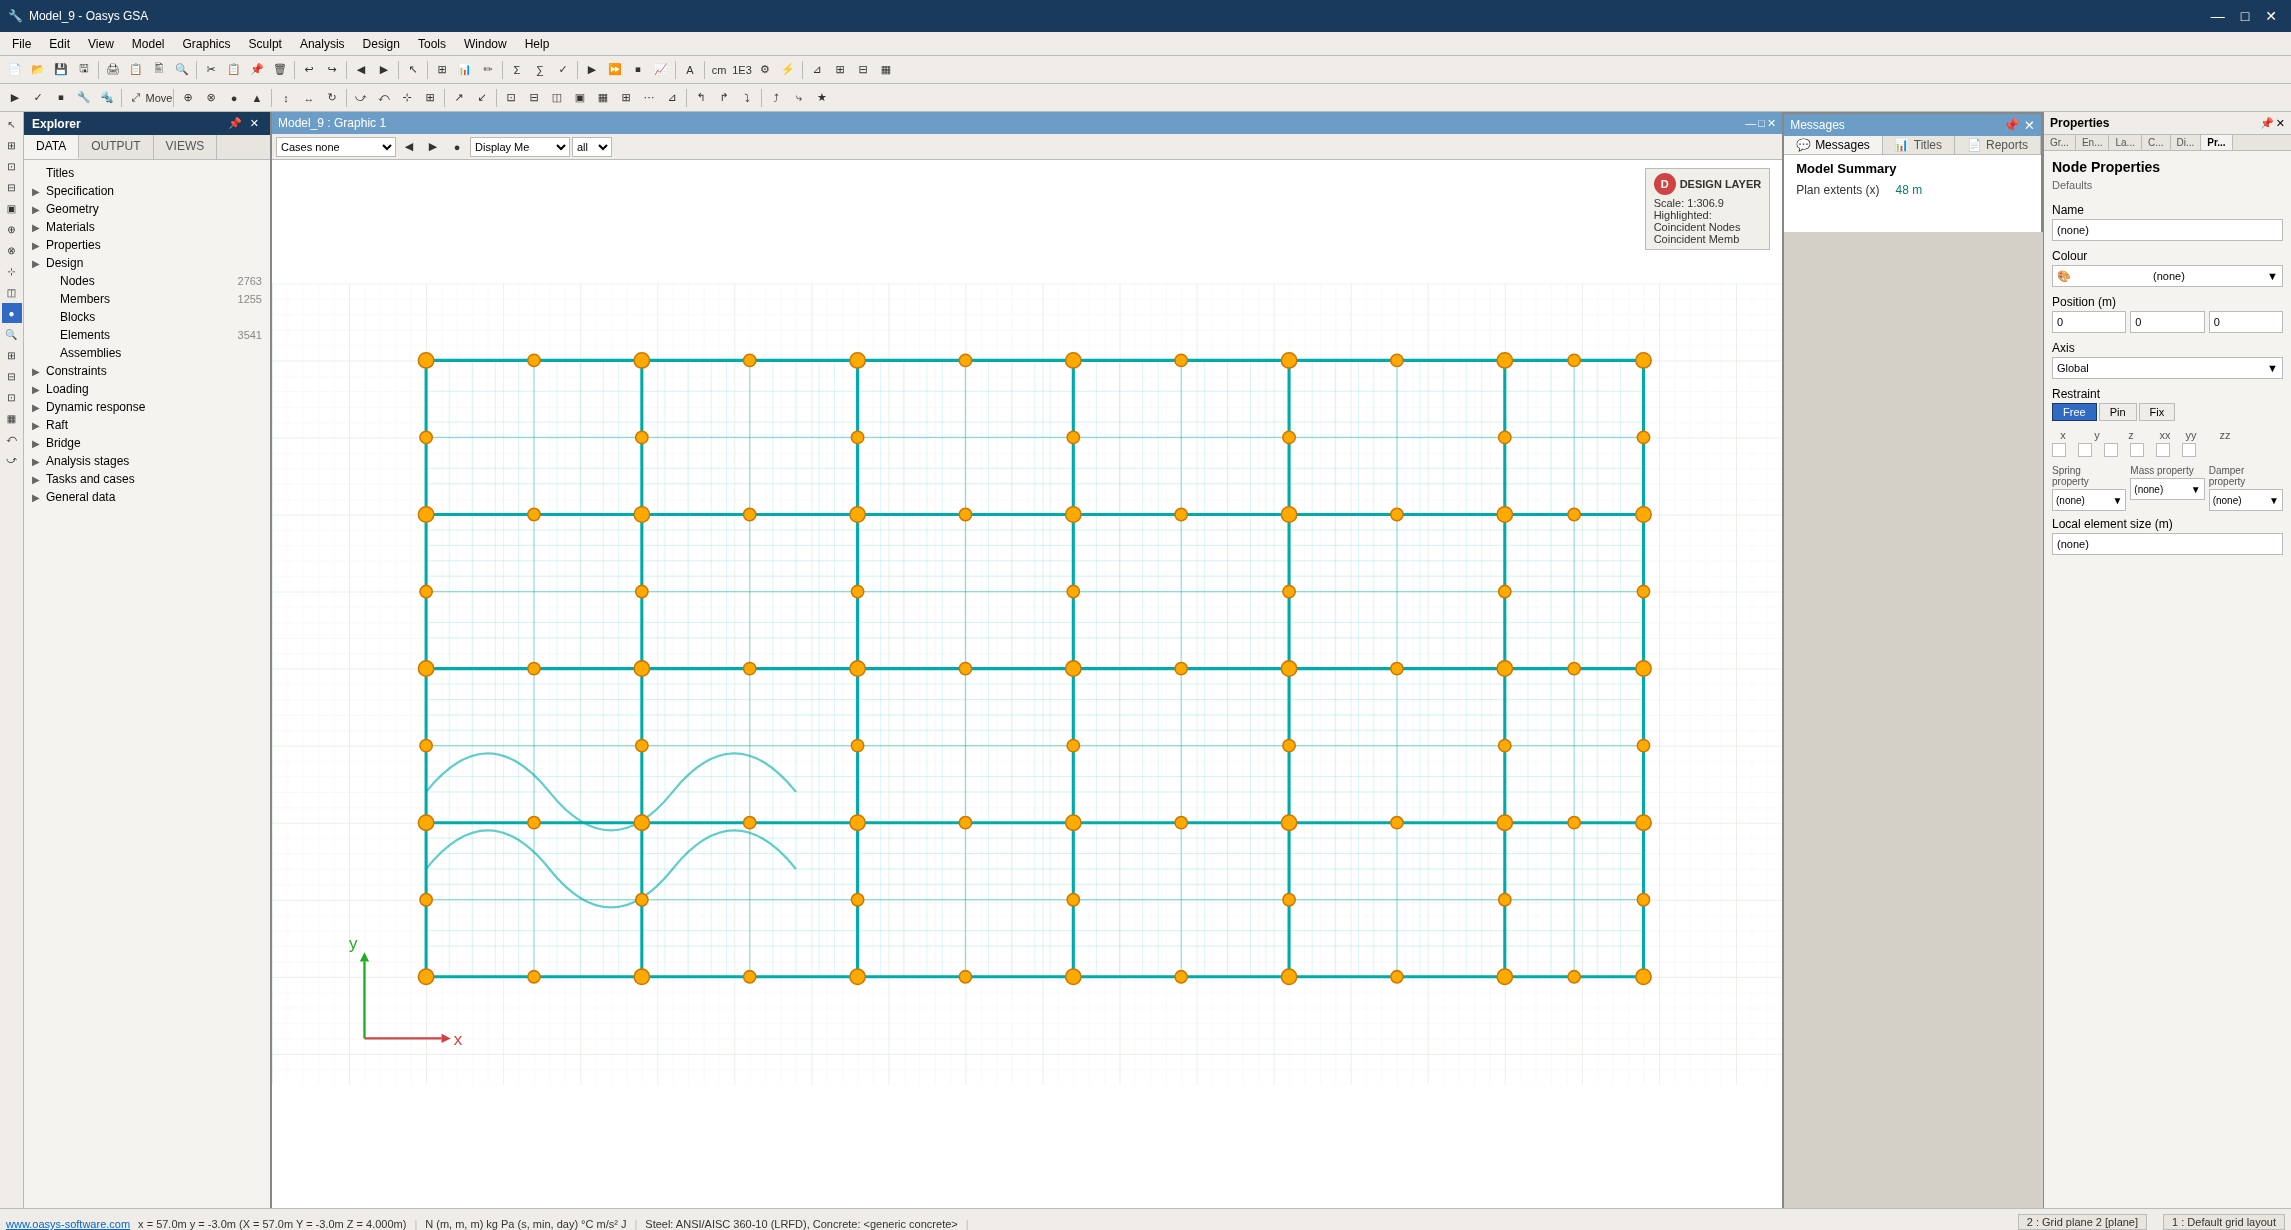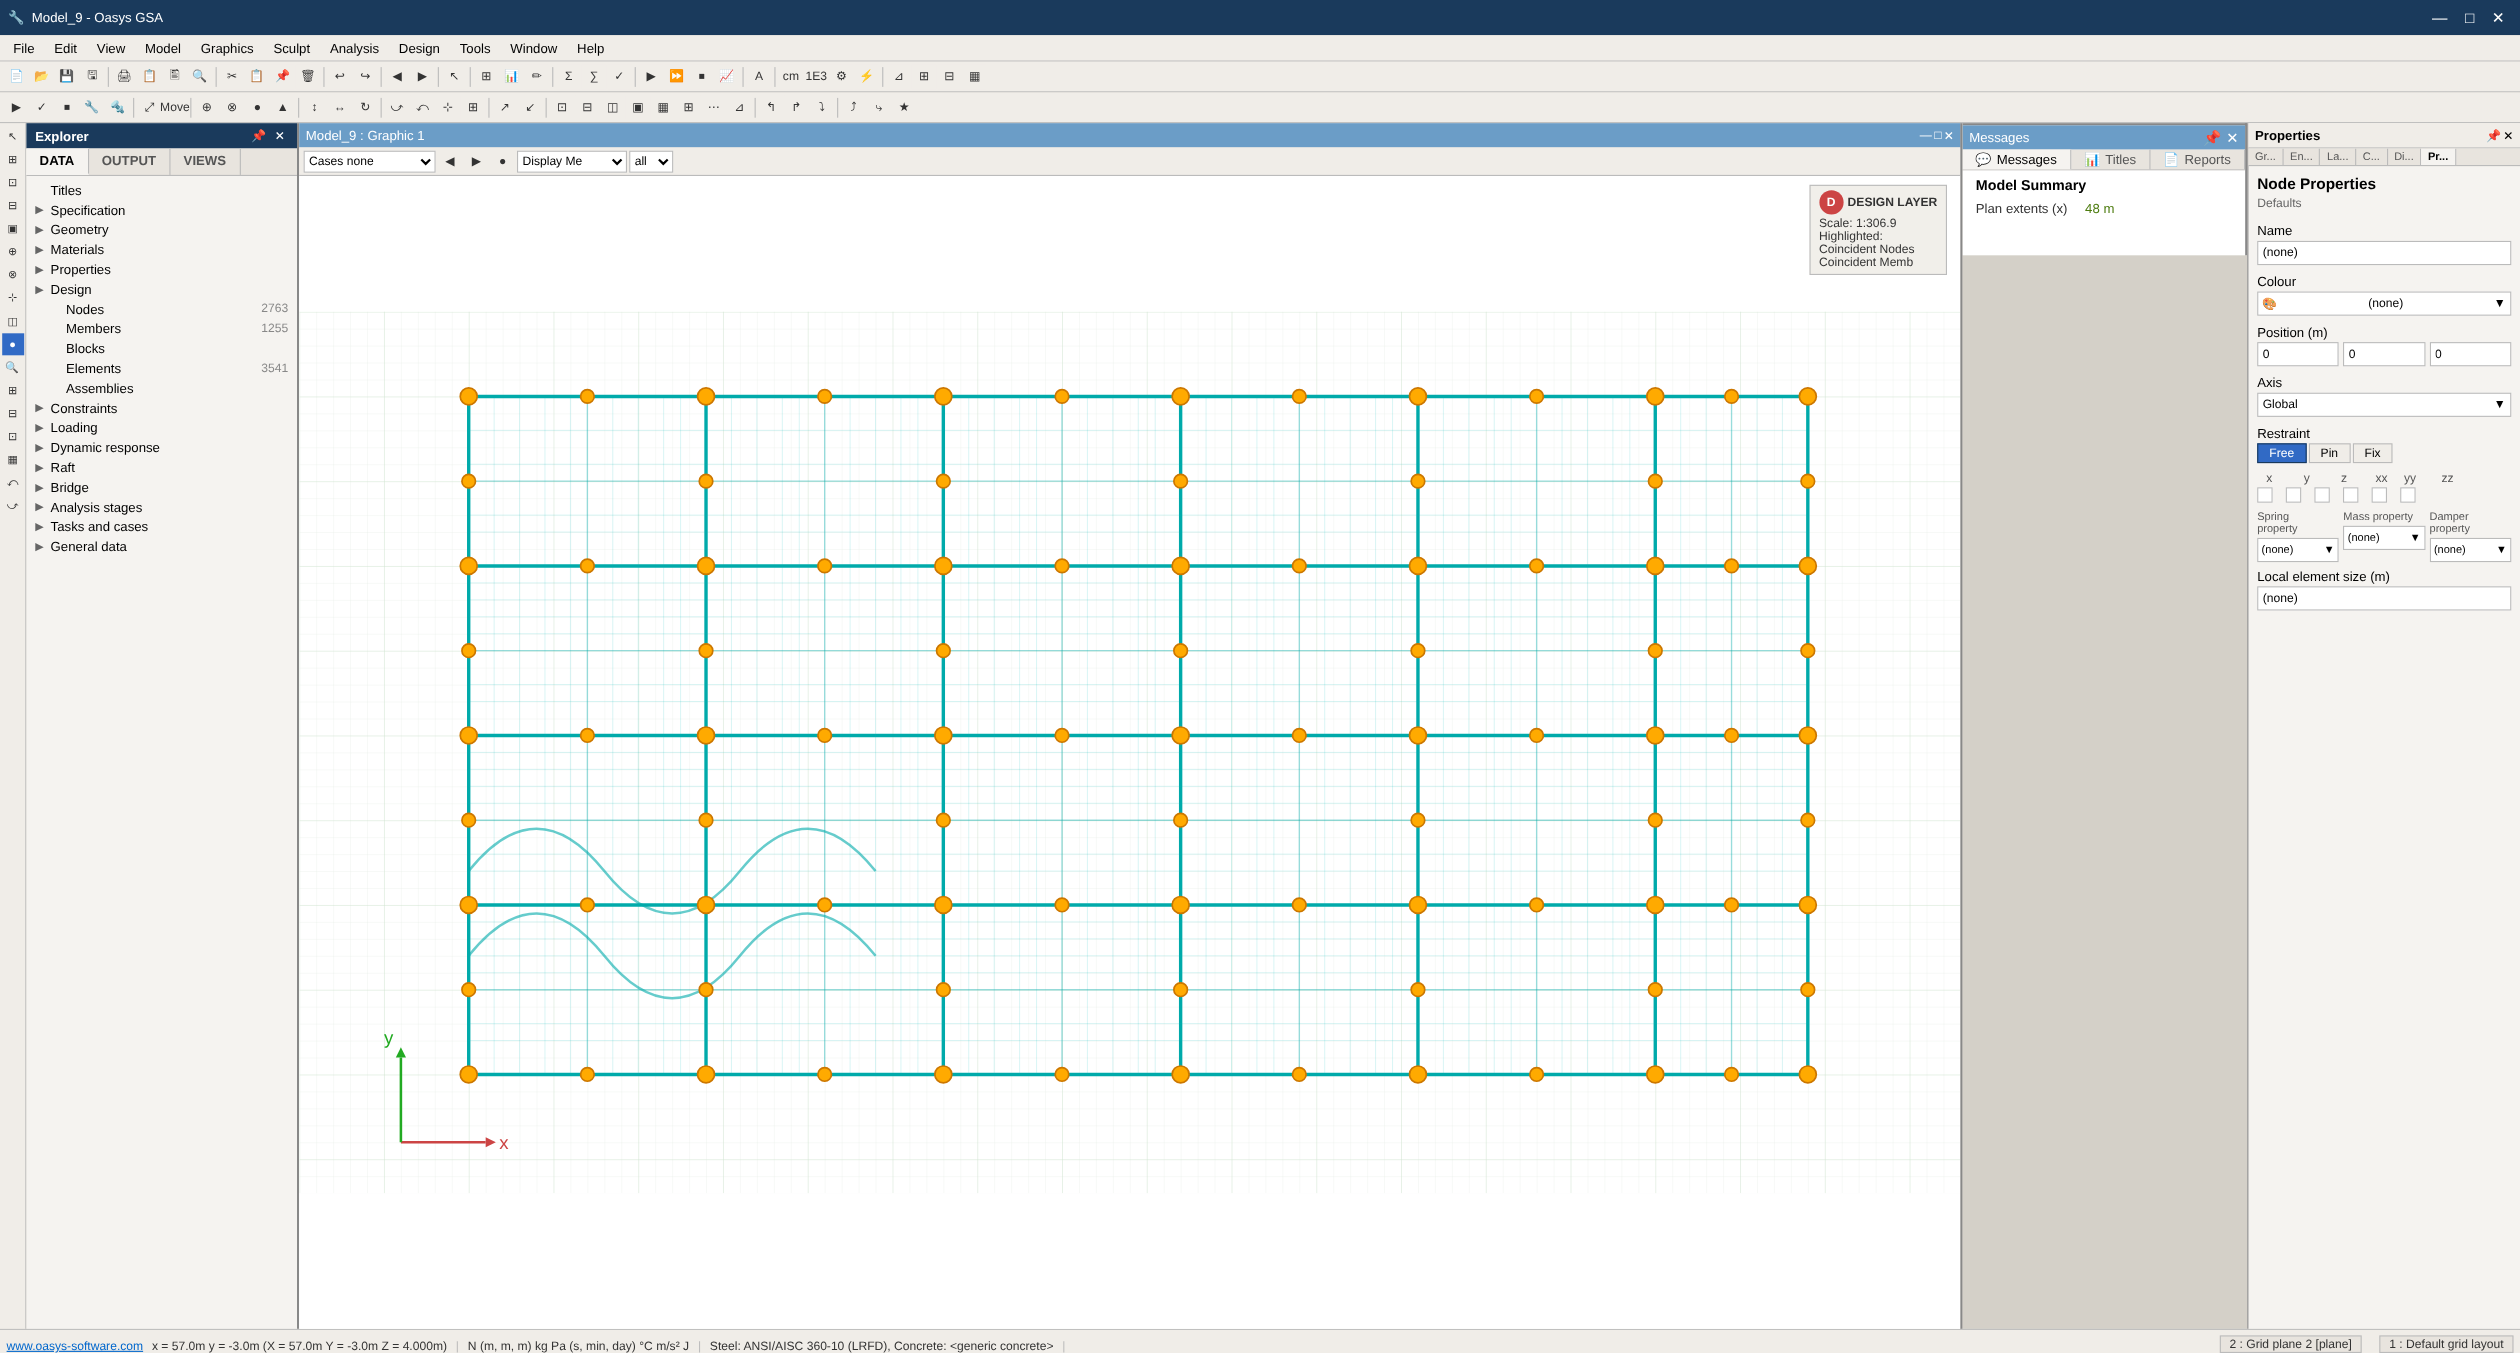--- a/index.html
+++ b/index.html
@@ -53,21 +53,21 @@
     }
     .explorer-header {
       display: flex; align-items: center; justify-content: space-between;
       background: #1a3a5c; color: white; padding: 4px 8px; font-size: 12px; font-weight: bold;
     }
     .explorer-header-btns { display: flex; gap: 2px; }
     .explorer-header-btn { background: none; border: none; color: white; cursor: pointer; font-size: 11px; padding: 1px 3px; }
 
     
     .explorer-tabs { display: flex; border-bottom: 1px solid #bbb; background: #e8e4de; }
-    .exp-tab { padding: 4px 12px; cursor: pointer; font-size: 12px; font-weight: bold; color: #555; border-right: 1px solid #bbb; }
+    .exp-tab { padding: 4px 12px; cursor: pointer; font-size: 12px; font-weight: normal; color: #555; border-right: 1px solid #bbb; }
     .exp-tab.active { background: #f5f3f0; color: #000; border-bottom: 2px solid #f5f3f0; }
 
     
     .explorer-tree { flex: 1; overflow-y: auto; padding: 4px 0; }
     .tree-item {
       display: flex; align-items: center; padding: 2px 8px; cursor: pointer;
       font-size: 12px; color: #000; white-space: nowrap;
     }
     .tree-item .arrow { width: 14px; font-size: 10px; color: #666; }
     .tree-item .label { flex: 1; }
@@ -177,21 +177,21 @@
       display: flex; align-items: center; justify-content: space-between;
       background: #6b9dc7; padding: 2px 6px; font-size: 12px; color: white; height: 22px;
     }
     .messages-tabs { display: flex; background: #e8e4de; border-bottom: 1px solid #bbb; }
     .msg-tab { padding: 2px 12px; cursor: pointer; font-size: 12px; border-right: 1px solid #bbb; color: #555; display: flex; align-items: center; gap: 4px; }
     .msg-tab.active { background: #f5f3f0; color: #000; }
     .messages-content { flex: 1; overflow-y: auto; padding: 6px 12px; background: white; font-size: 12px; }
     .msg-title { font-weight: bold; font-size: 13px; margin-bottom: 6px; }
     .msg-row { display: flex; gap: 16px; font-size: 12px; padding: 1px 0; }
     .msg-label { color: #333; }
-    .msg-value { color: #4d7c0f; }
+    .msg-value { color: #0f766e; }
 
     
     .status-bar {
       display: flex; align-items: flex-end; background: #f0ede8; border-top: 1px solid #bbb;
       height: 22px; padding: 0 6px; font-size: 11px; color: #333; gap: 8px;
     }
     .status-link { color: #0066cc; text-decoration: underline; cursor: pointer; }
     .status-sep { color: #bbb; }
     .status-right { margin-left: auto; display: flex; gap: 16px; }
     .status-pill {

